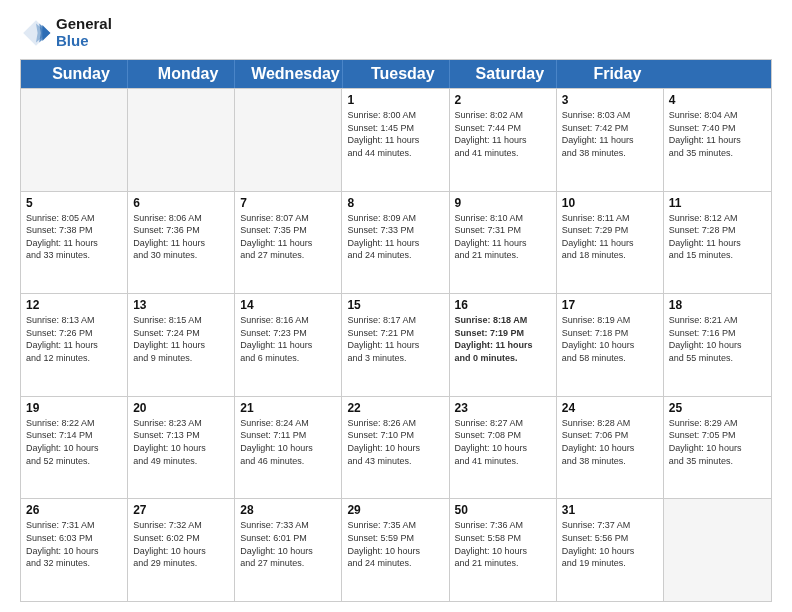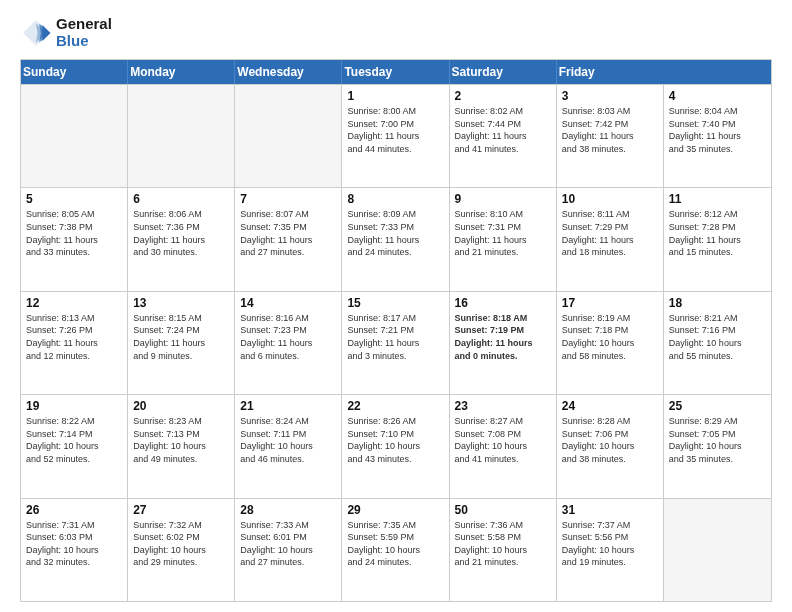--- a/index.html
+++ b/index.html
@@ -50,25 +50,26 @@
       flex-direction: column;
       border: 1px solid #ccc;
     }
     .cal-header {
       display: grid;
       grid-template-columns: repeat(7, 1fr);
       background: #2d6db5;
     }
     .cal-header-cell {
       color: #fff;
-      font-size: 12px;
+      font-size: 16px;
       font-weight: bold;
-      text-align: left;
+      text-align: center;
       padding: 5px 2px;
       border-right: 1px solid #4a85c8;
+      margin-left: 14px;
     }
     .cal-header-cell:last-child { border-right: none; }
     .cal-body {
       display: flex;
       flex-direction: column;
       flex: 1;
     }
     .cal-row {
       display: grid;
       grid-template-columns: repeat(7, 1fr);
@@ -131,21 +132,21 @@
         <div class="cal-header-cell">Friday</div>
       </div>
     <div class="cal-body">
     <div class="cal-row">
           <div class="cal-cell empty"></div>
           <div class="cal-cell empty"></div>
           <div class="cal-cell empty"></div>
           <div class="cal-cell">
             <div class="day-number">1</div>
             <div class="day-info" style="white-space: pre-line;">Sunrise: 8:00 AM
-Sunset: 7:00 PM
+Sunset: 1:45 PM
 Daylight: 11 hours
 and 44 minutes.</div>
           </div>
           <div class="cal-cell">
             <div class="day-number">2</div>
             <div class="day-info" style="white-space: pre-line;">Sunrise: 8:02 AM
 Sunset: 7:44 PM
 Daylight: 11 hours
 and 41 minutes.</div>
           </div>

